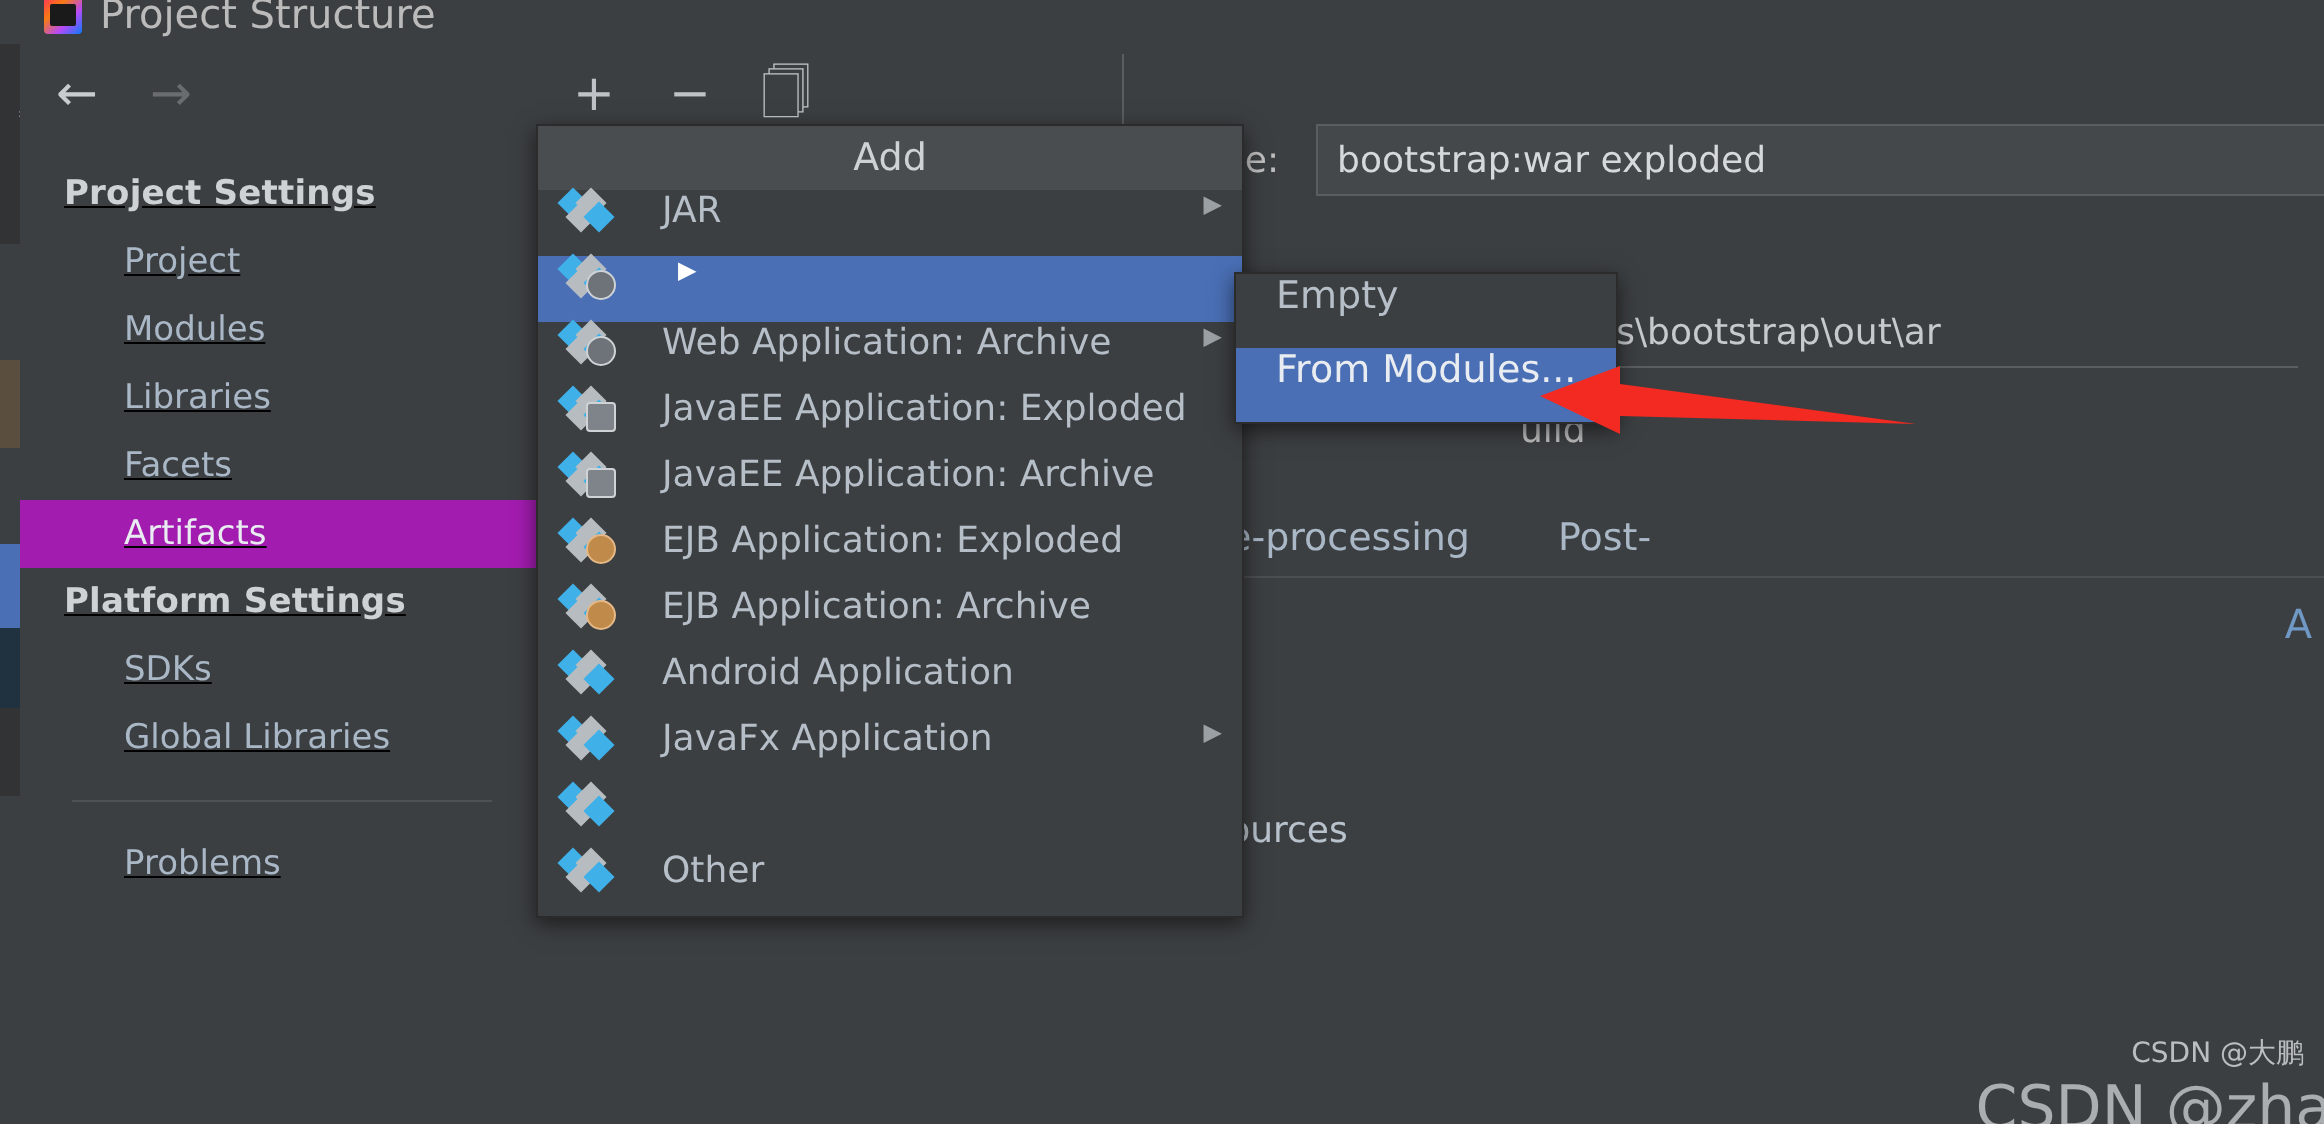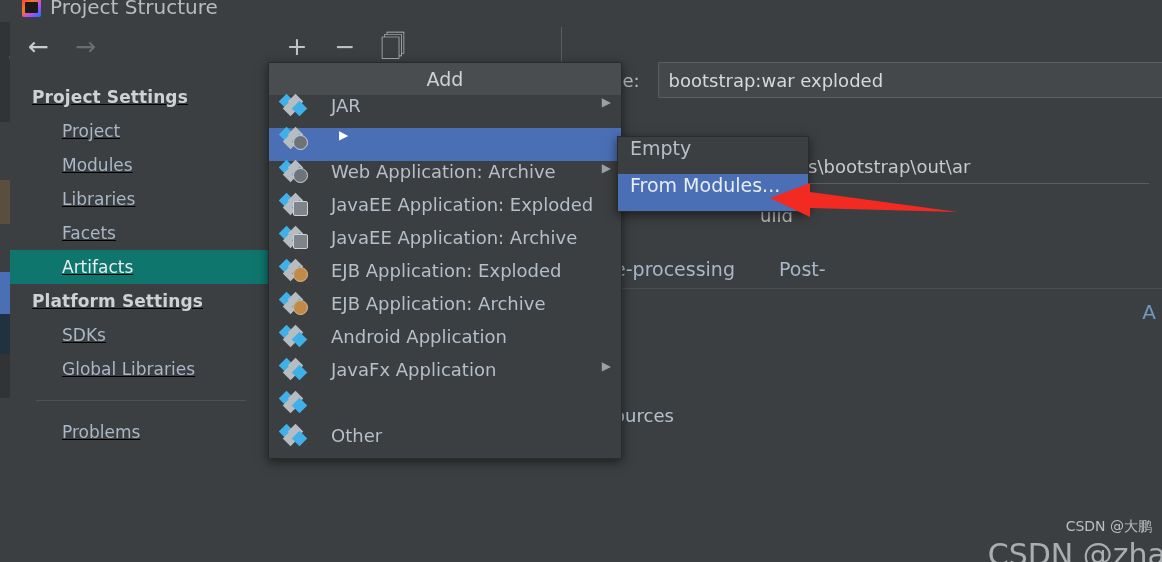--- a/index.html
+++ b/index.html
@@ -98,21 +98,21 @@
     font-size: 17px; font-weight: bold; color: #cfd2d5;
     padding: 7px 0 7px 22px;
     letter-spacing: 0.1px;
   }
   .nav-item {
     font-size: 17px; color: #a9b7c6;
     padding: 7px 0 7px 52px;
     line-height: 20px;
   }
   .nav-item.selected {
-    background: #0f766e;
+    background: #a21caf;
     color: #e9edf2;
   }
   .nav-sep {
     height: 1px; background: #4f5254;
     margin: 14px 22px 14px 26px;
   }
 
   
   .content {
     position: absolute; left: 268px; top: 22px;
@@ -325,21 +325,21 @@
 
   
   .submenu {
     position: absolute; left: 617px; top: 136px;
     width: 190px;
     background: #3c3f41;
     border: 1px solid #2b2b2b;
     box-shadow: 0 3px 10px rgba(0,0,0,0.55);
     z-index: 50;
   }
-  .submenu .menu-item { padding-left: 12px; height: 37px; font-size: 19px; }
+  .submenu .menu-item { padding-left: 20px; height: 37px; font-size: 19px; }
 
   
   .red-arrow { position: absolute; left: 770px; top: 178px; z-index: 70; }
 
   
   .wm-small {
     position: absolute; right: 10px; bottom: 26px;
     color: #d2d5d8; font-size: 14px; opacity: 0.85;
     white-space: nowrap;
   }

